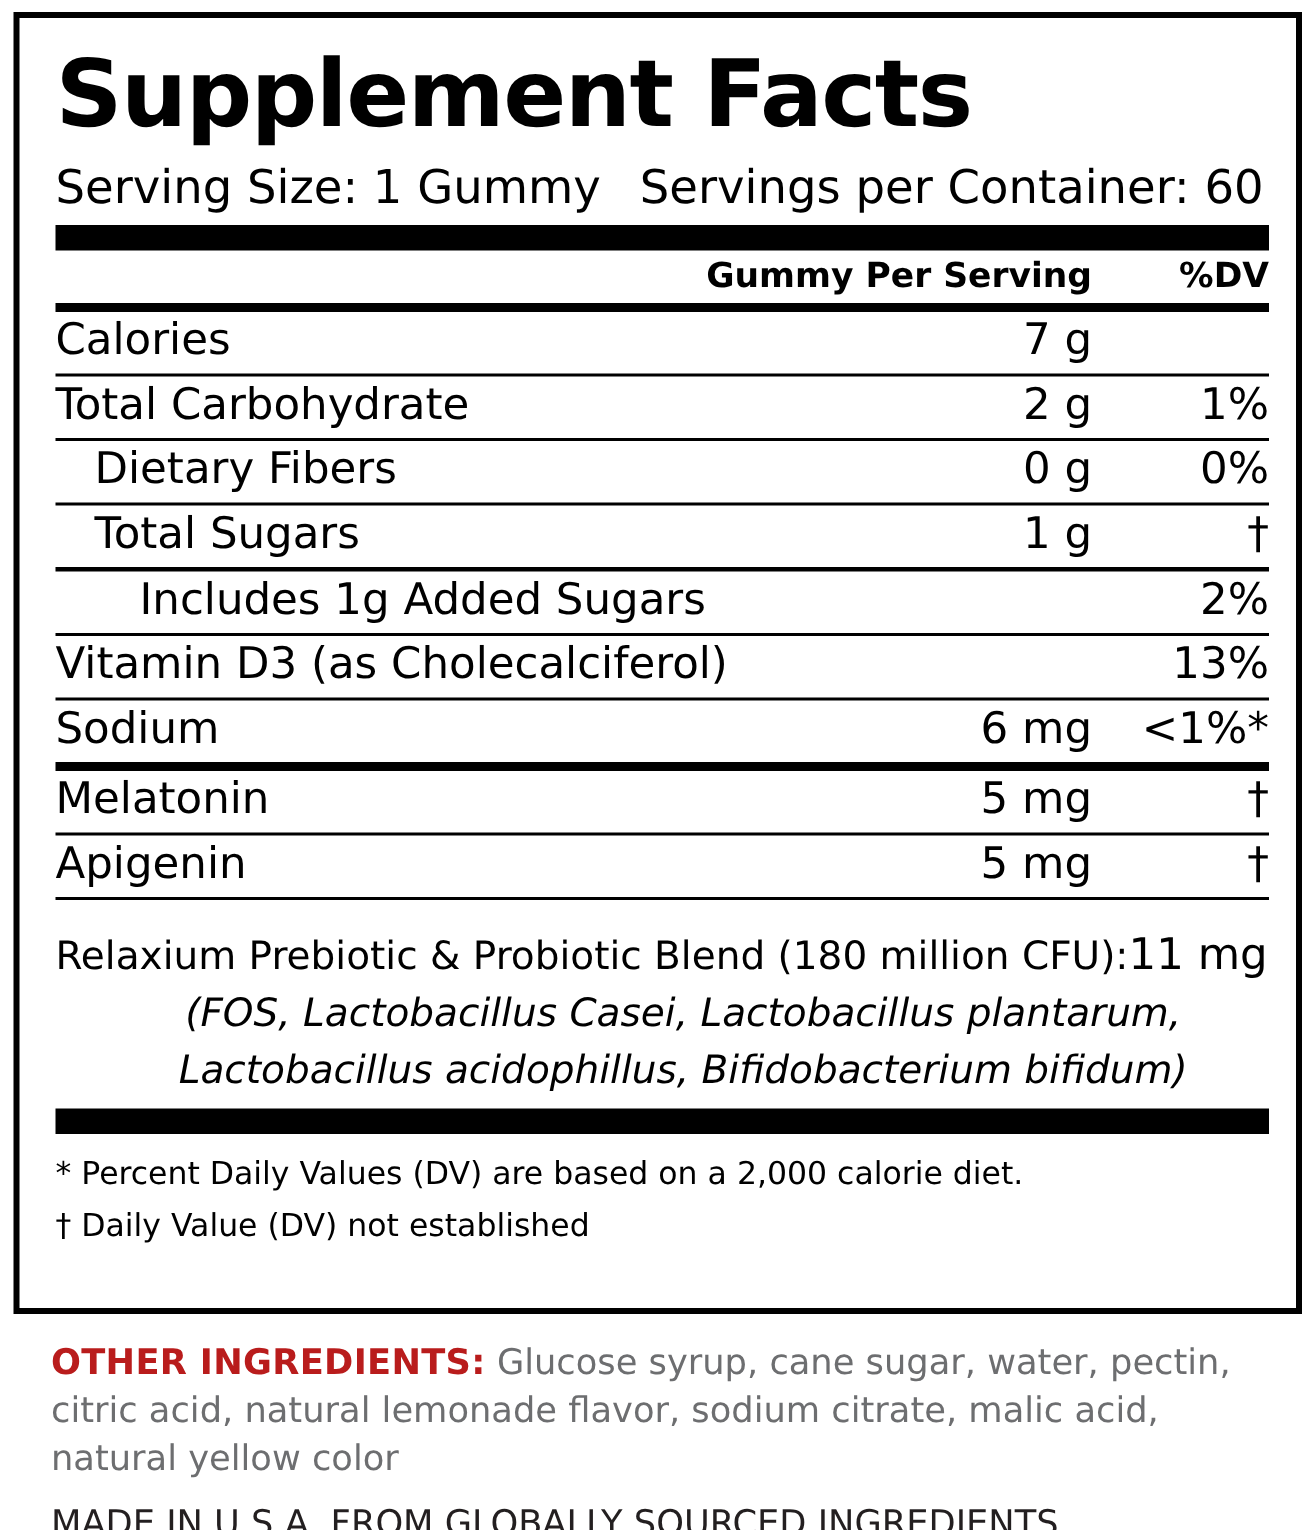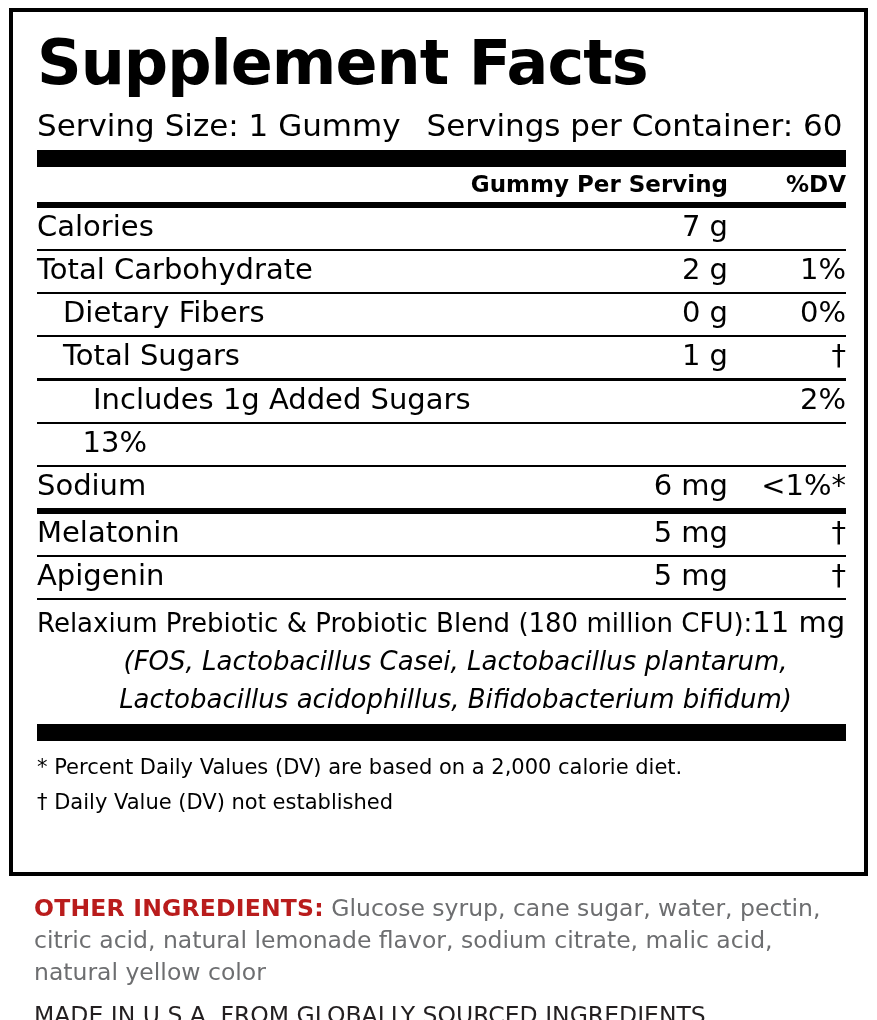--- a/index.html
+++ b/index.html
@@ -125,21 +125,21 @@
   }
 
   .indent1 .name { padding-left: 26px; }
   .indent2 .name { padding-left: 56px; }
 
   .blend-row {
     display: flex;
     align-items: baseline;
     font-size: 26px;
     line-height: 33px;
-    padding: 6px 0 2px 0;
+    padding: 20px 0 2px 0;
   }
   .blend-row .name {
     flex: 1 1 auto;
     white-space: nowrap;
   }
   .blend-row .amt {
     flex: 0 0 auto;
     text-align: right;
     padding-right: 8px;
     white-space: nowrap;
@@ -246,20 +246,21 @@
       <div class="rule-thin"></div>
 
       <div class="row indent2">
         <span class="name">Includes 1g Added Sugars</span>
         <span class="amt"></span>
         <span class="dv">2%</span>
       </div>
       <div class="rule-hair"></div>
 
       <div class="row">
+        <span class="name">Vitamin D3 (as Cholecalciferol)</span>
         <span class="dv">13%</span>
       </div>
       <div class="rule-hair"></div>
 
       <div class="row">
         <span class="name">Sodium</span>
         <span class="amt">6 mg</span>
         <span class="dv">&lt;1%*</span>
       </div>
       <div class="rule-med"></div>

